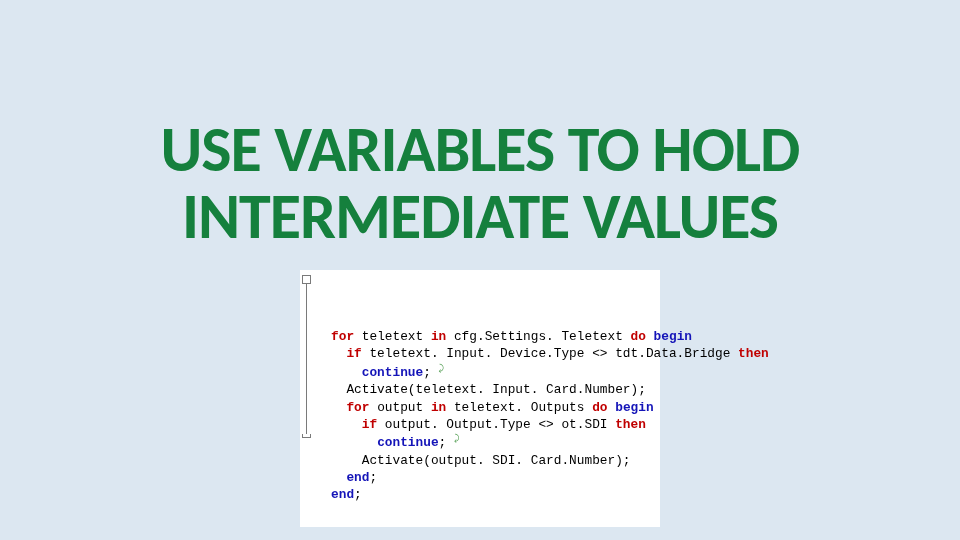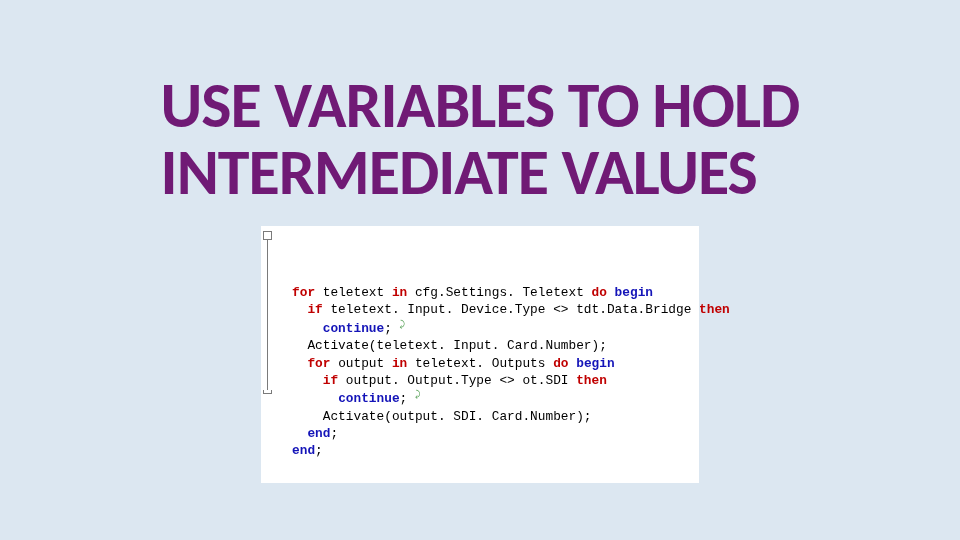--- a/index.html
+++ b/index.html
@@ -5,32 +5,33 @@
   * { margin: 0; padding: 0; box-sizing: border-box; }
   html, body { width: 960px; height: 540px; overflow: hidden; }
   body {
     background: #dce7f1;
     font-family: "Segoe UI", "Calibri", Arial, sans-serif;
     display: flex;
     flex-direction: column;
     align-items: center;
   }
   .title {
-    color: #701a75;
+    color: #15803d;
     font-size: 64px;
     font-weight: 700;
+    text-align: center;
     line-height: 1.05;
     letter-spacing: -1px;
-    margin-top: 72px;
+    margin-top: 116px;
     margin-bottom: 20px;
     white-space: pre-line;
   }
   .code-box {
     background: #ffffff;
-    width: 438px;
+    width: 360px;
     padding: 6px 8px 6px 8px;
     font-family: Consolas, "Courier New", monospace;
     font-size: 12.8px;
     line-height: 1.35;
     color: #111;
     position: relative;
     white-space: pre;
   }
   .code-line { position: relative; }
   .kw   { color: #1414b8; font-weight: bold; }   

